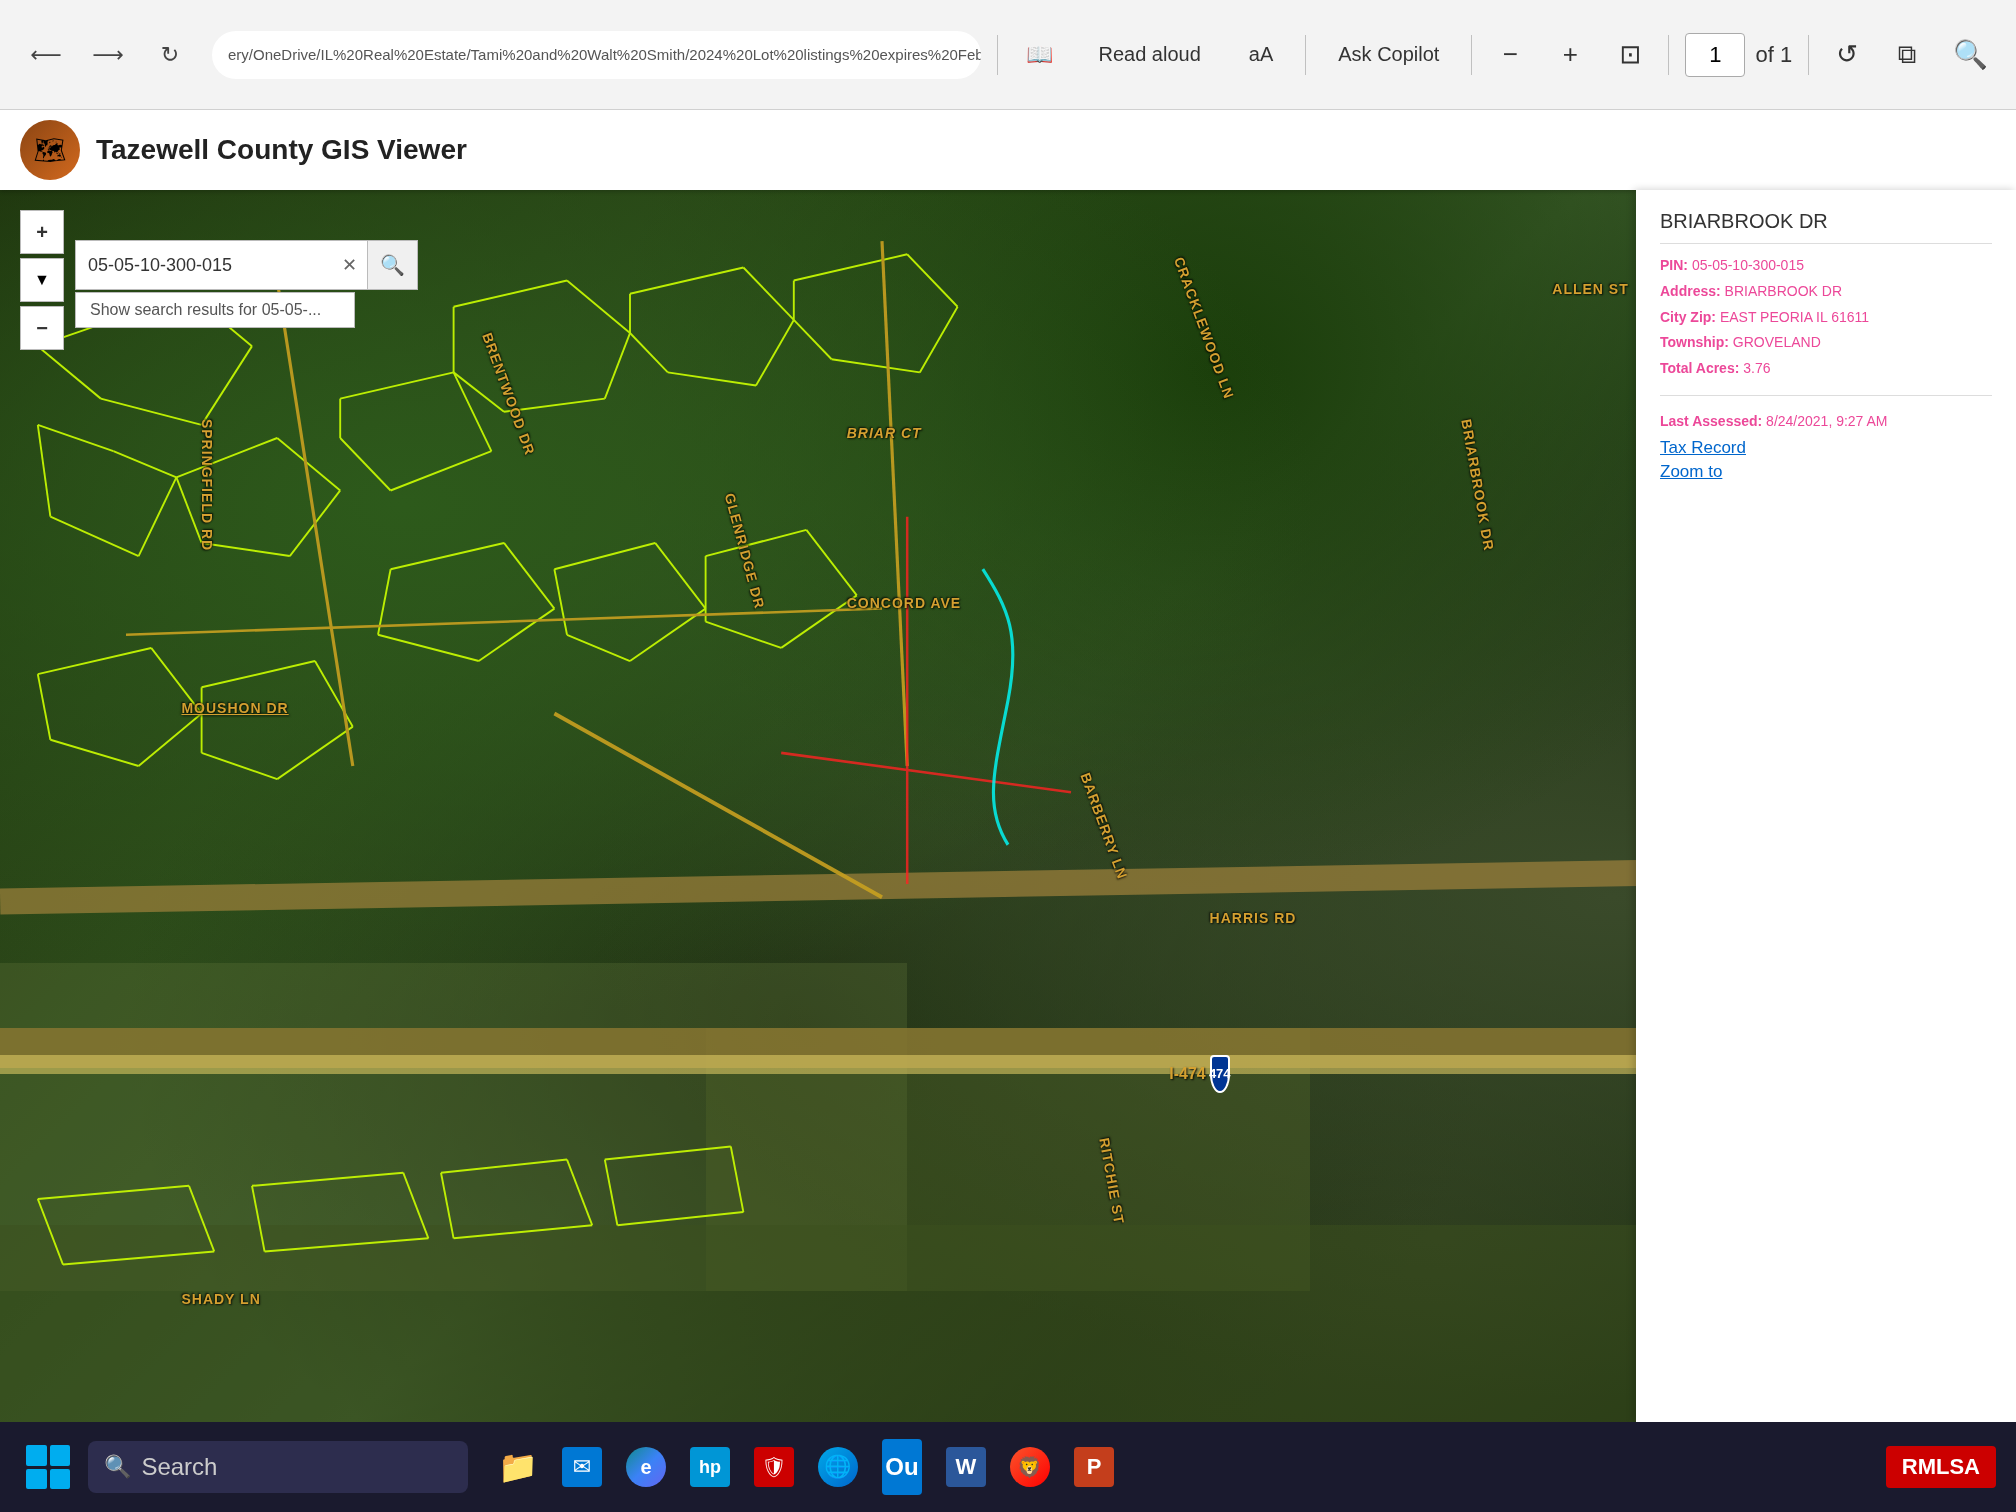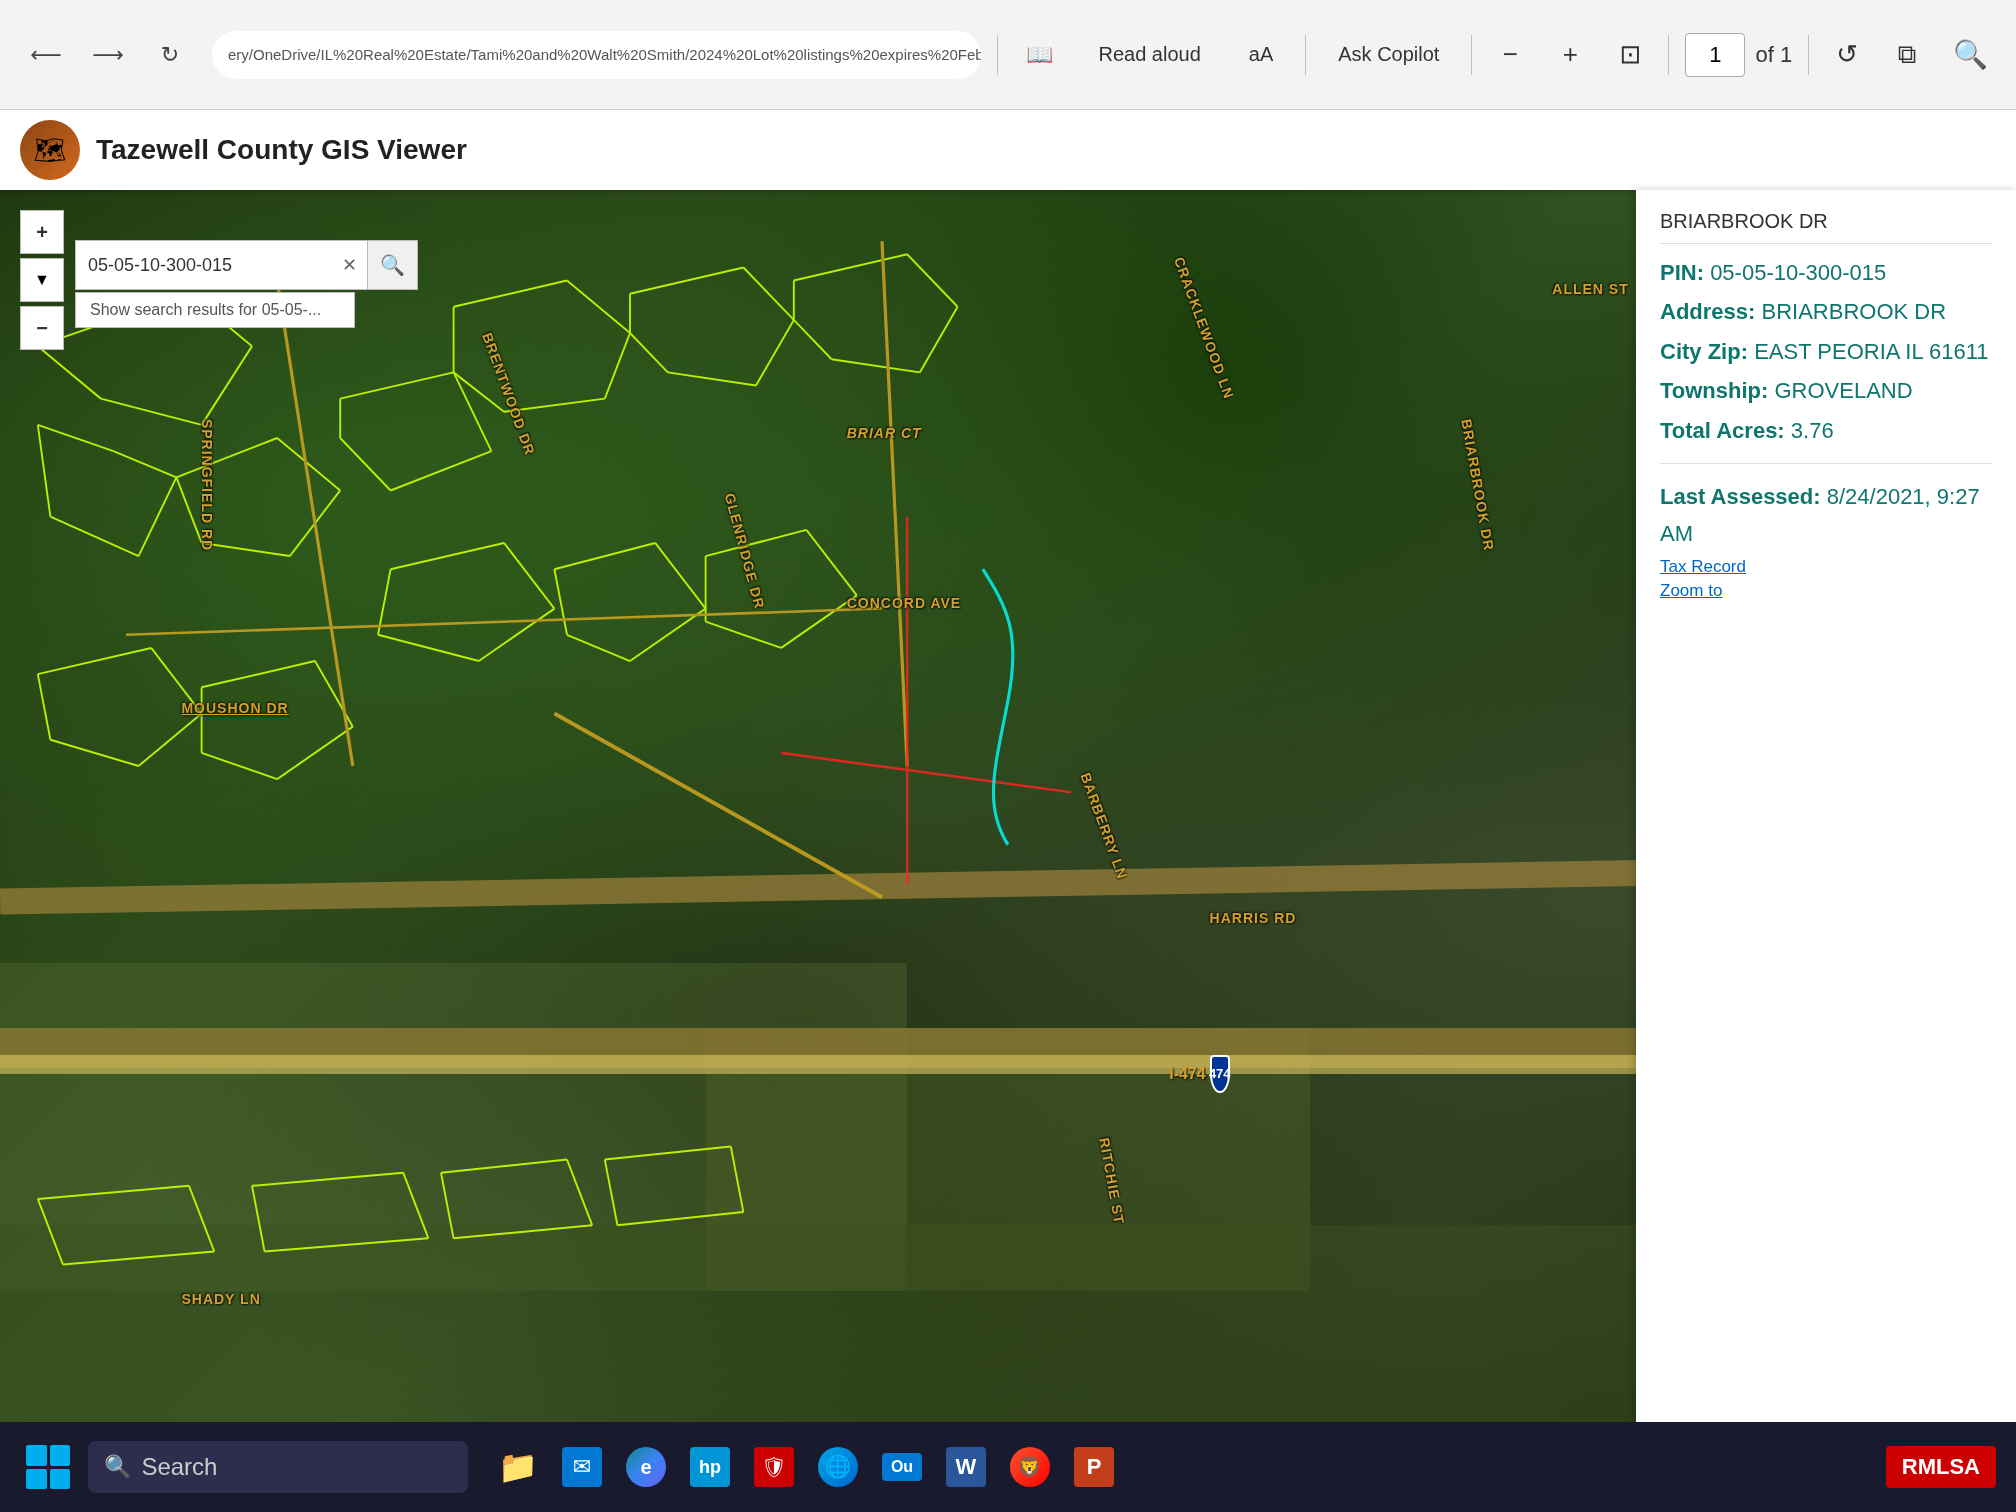--- a/index.html
+++ b/index.html
@@ -289,22 +289,22 @@
     }
 
     .parcel-section-title {
       font-size: 36px;
       font-weight: 700;
       color: #111;
       margin: 14px 0 8px 0;
     }
 
     .parcel-field {
-      font-size: 22px;
-      color: #0f766e;
+      font-size: 14px;
+      color: #ec4899;
       line-height: 1.7;
       margin-bottom: 2px;
     }
 
     .parcel-field strong {
       font-weight: 700;
     }
 
     .parcel-divider {
       border: none;
@@ -760,21 +760,21 @@
     <div class="taskbar-app">
       <div style="width:40px;height:40px;background:#0096d6;border-radius:4px;display:flex;align-items:center;justify-content:center;color:white;font-size:18px;font-weight:bold;">hp</div>
     </div>
     <div class="taskbar-app">
       <div style="width:40px;height:40px;background:#cc0000;border-radius:4px;display:flex;align-items:center;justify-content:center;color:white;font-size:20px;">🛡</div>
     </div>
     <div class="taskbar-app">
       <div style="width:40px;height:40px;border-radius:50%;background:linear-gradient(135deg,#00a8e8,#0066cc);display:flex;align-items:center;justify-content:center;color:white;font-size:22px;">🌐</div>
     </div>
     <div class="taskbar-app">
-      <div style="width:40px;height:28px;background:#0078d4;border-radius:4px;display:flex;align-items:center;justify-content:center;color:white;font-size:16px;font-weight:bold;">Ou</div>
+      <div style="width:40px;height:56px;background:#0078d4;border-radius:4px;display:flex;align-items:center;justify-content:center;color:white;font-size:24px;font-weight:bold;">Ou</div>
     </div>
     <div class="taskbar-app">
       <div style="width:40px;height:40px;background:#2b579a;border-radius:4px;display:flex;align-items:center;justify-content:center;color:white;font-size:22px;font-weight:bold;">W</div>
     </div>
     <div class="taskbar-app">
       <div style="width:40px;height:40px;border-radius:50%;background:linear-gradient(135deg,#fb542b,#ff0000);display:flex;align-items:center;justify-content:center;font-size:20px;">🦁</div>
     </div>
     <div class="taskbar-app">
       <div style="width:40px;height:40px;background:#c43e1c;border-radius:4px;display:flex;align-items:center;justify-content:center;color:white;font-size:22px;font-weight:bold;">P</div>
     </div>

